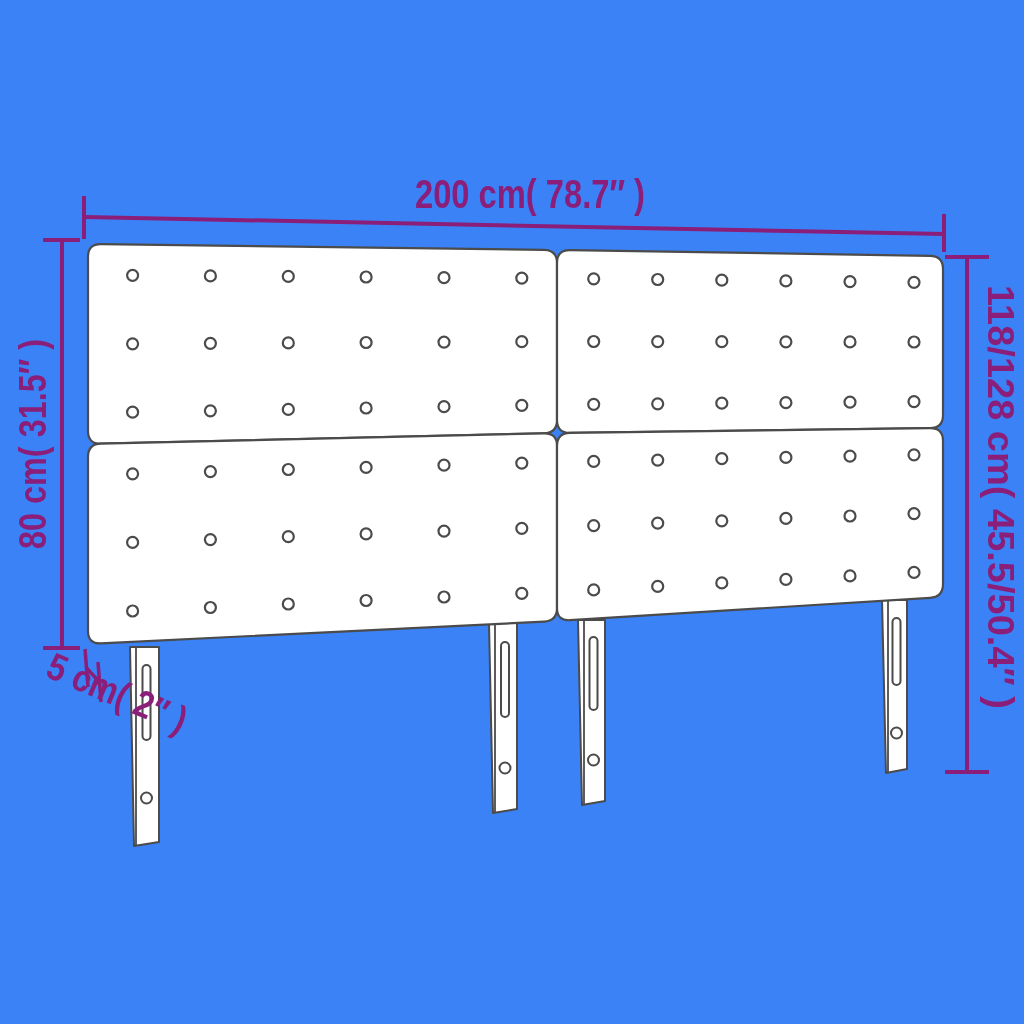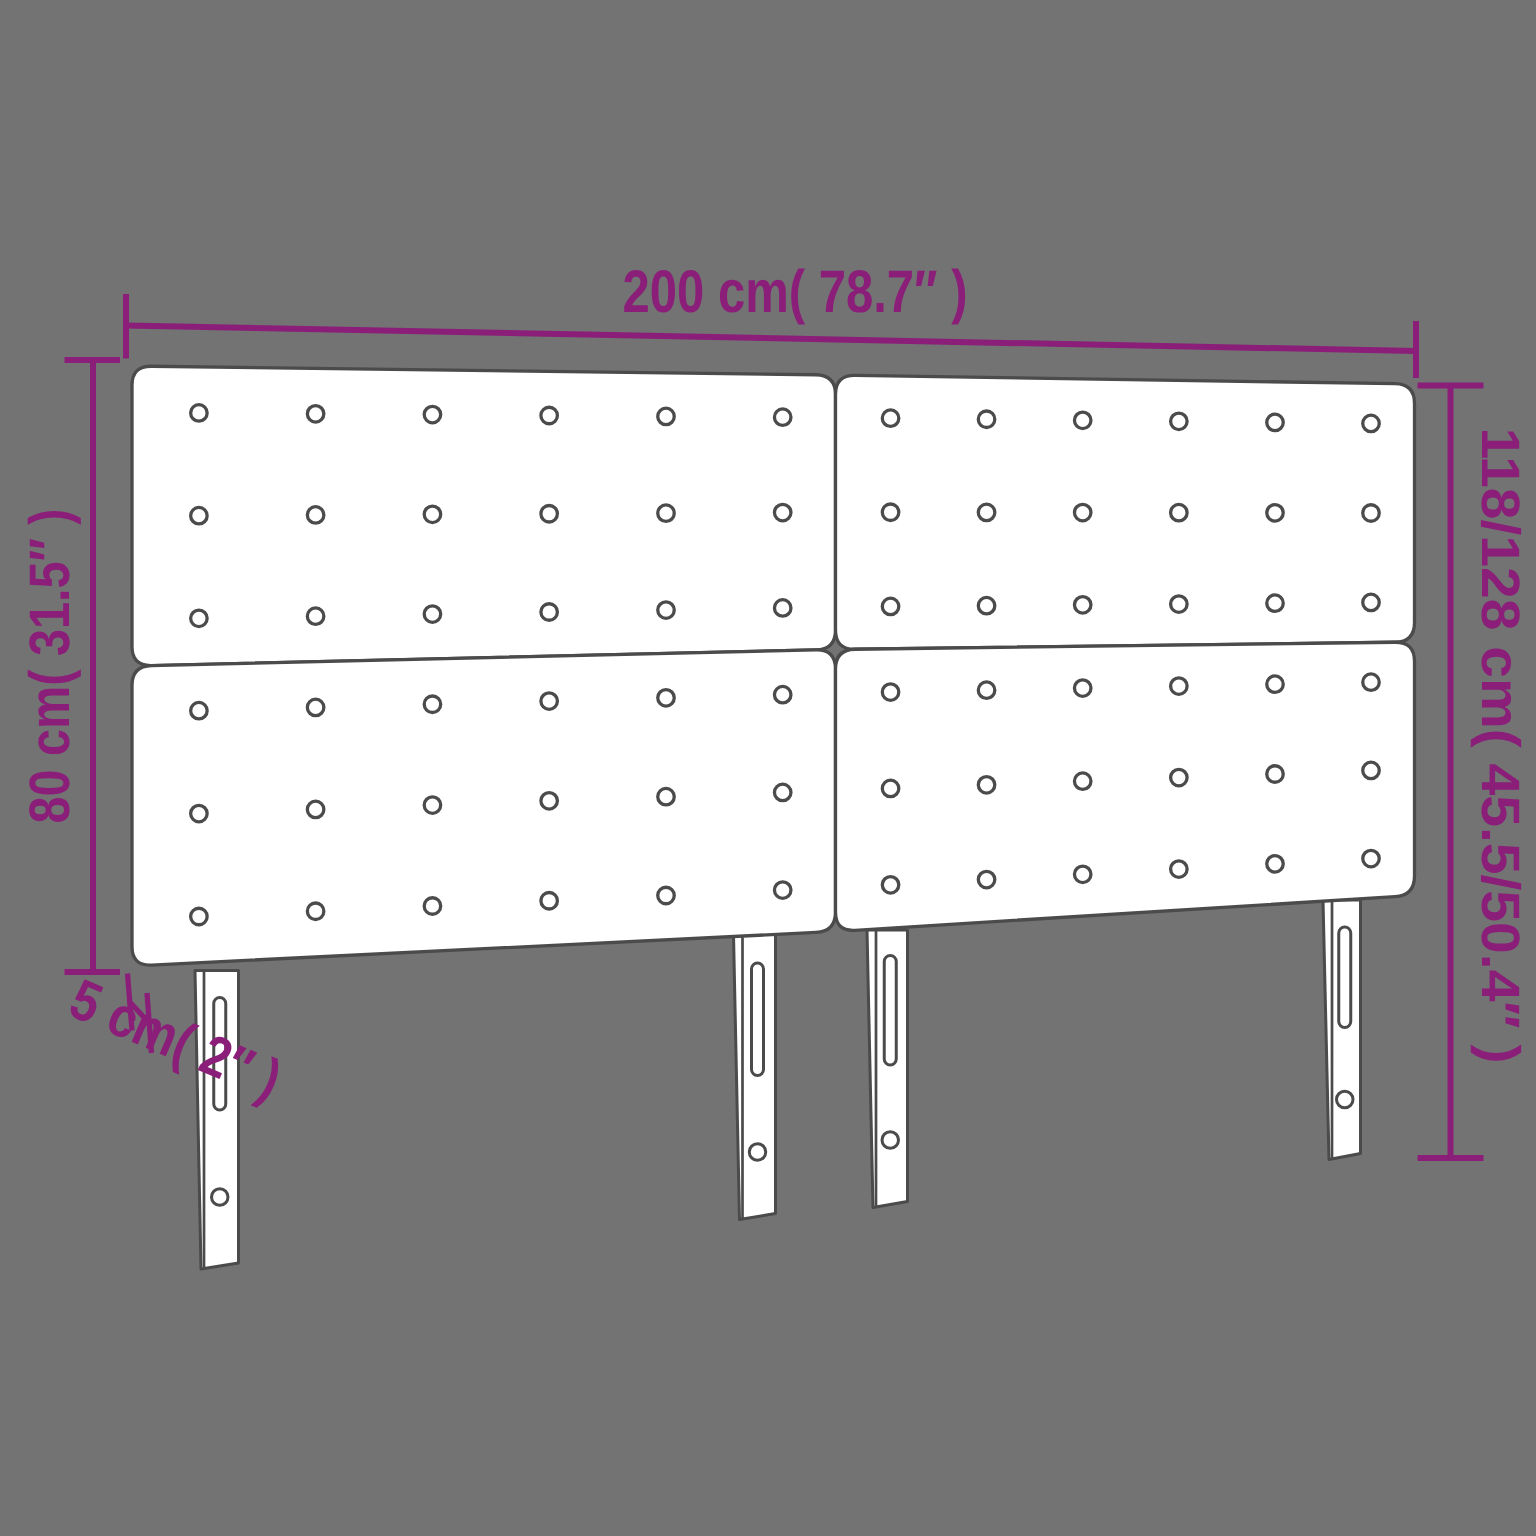--- a/index.html
+++ b/index.html
@@ -1,20 +1,20 @@
 <!DOCTYPE html>
 <html style="--accent: #8B1E79; --line: #4B4B4B;"><head>
 <meta charset="utf-8">
 <style>
   :root{
     --accent:#8B1E79;
     --line:#4B4B4B;
   }
   html,body{margin:0;padding:0;background:#ffffff;}
-  .stage{width:1024px;height:1024px;position:relative;background:#737373;overflow:hidden;}
+  .stage{width:1024px;height:1024px;position:relative;background:#3b82f6;overflow:hidden;}
   svg{display:block;}
   .dim line{stroke:var(--accent);stroke-width:4;stroke-linecap:butt;fill:none;}
   .dim-label{
     fill:var(--accent);
     font-family:"Liberation Sans",sans-serif;
     font-weight:bold;
   }
   .outline{stroke:var(--line);fill:#ffffff;}
   .thin{stroke:var(--line);fill:none;}
 </style>

